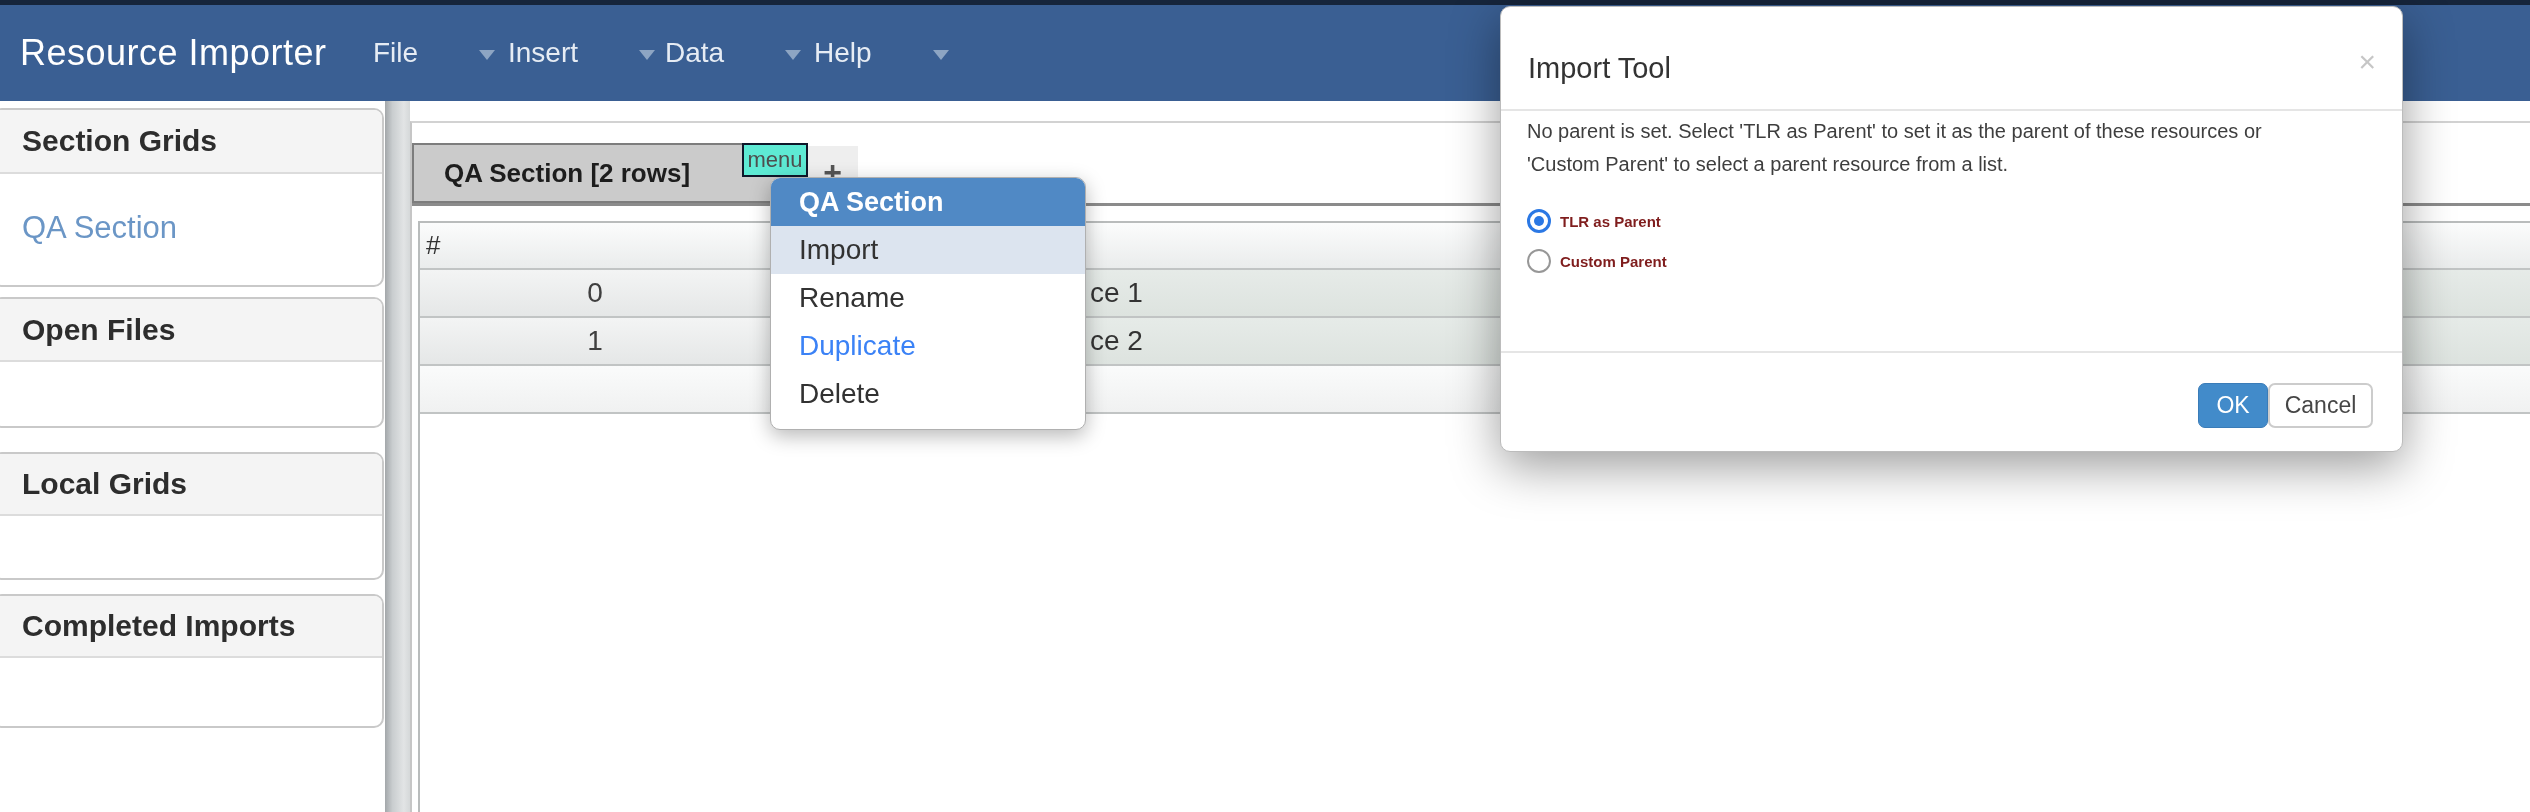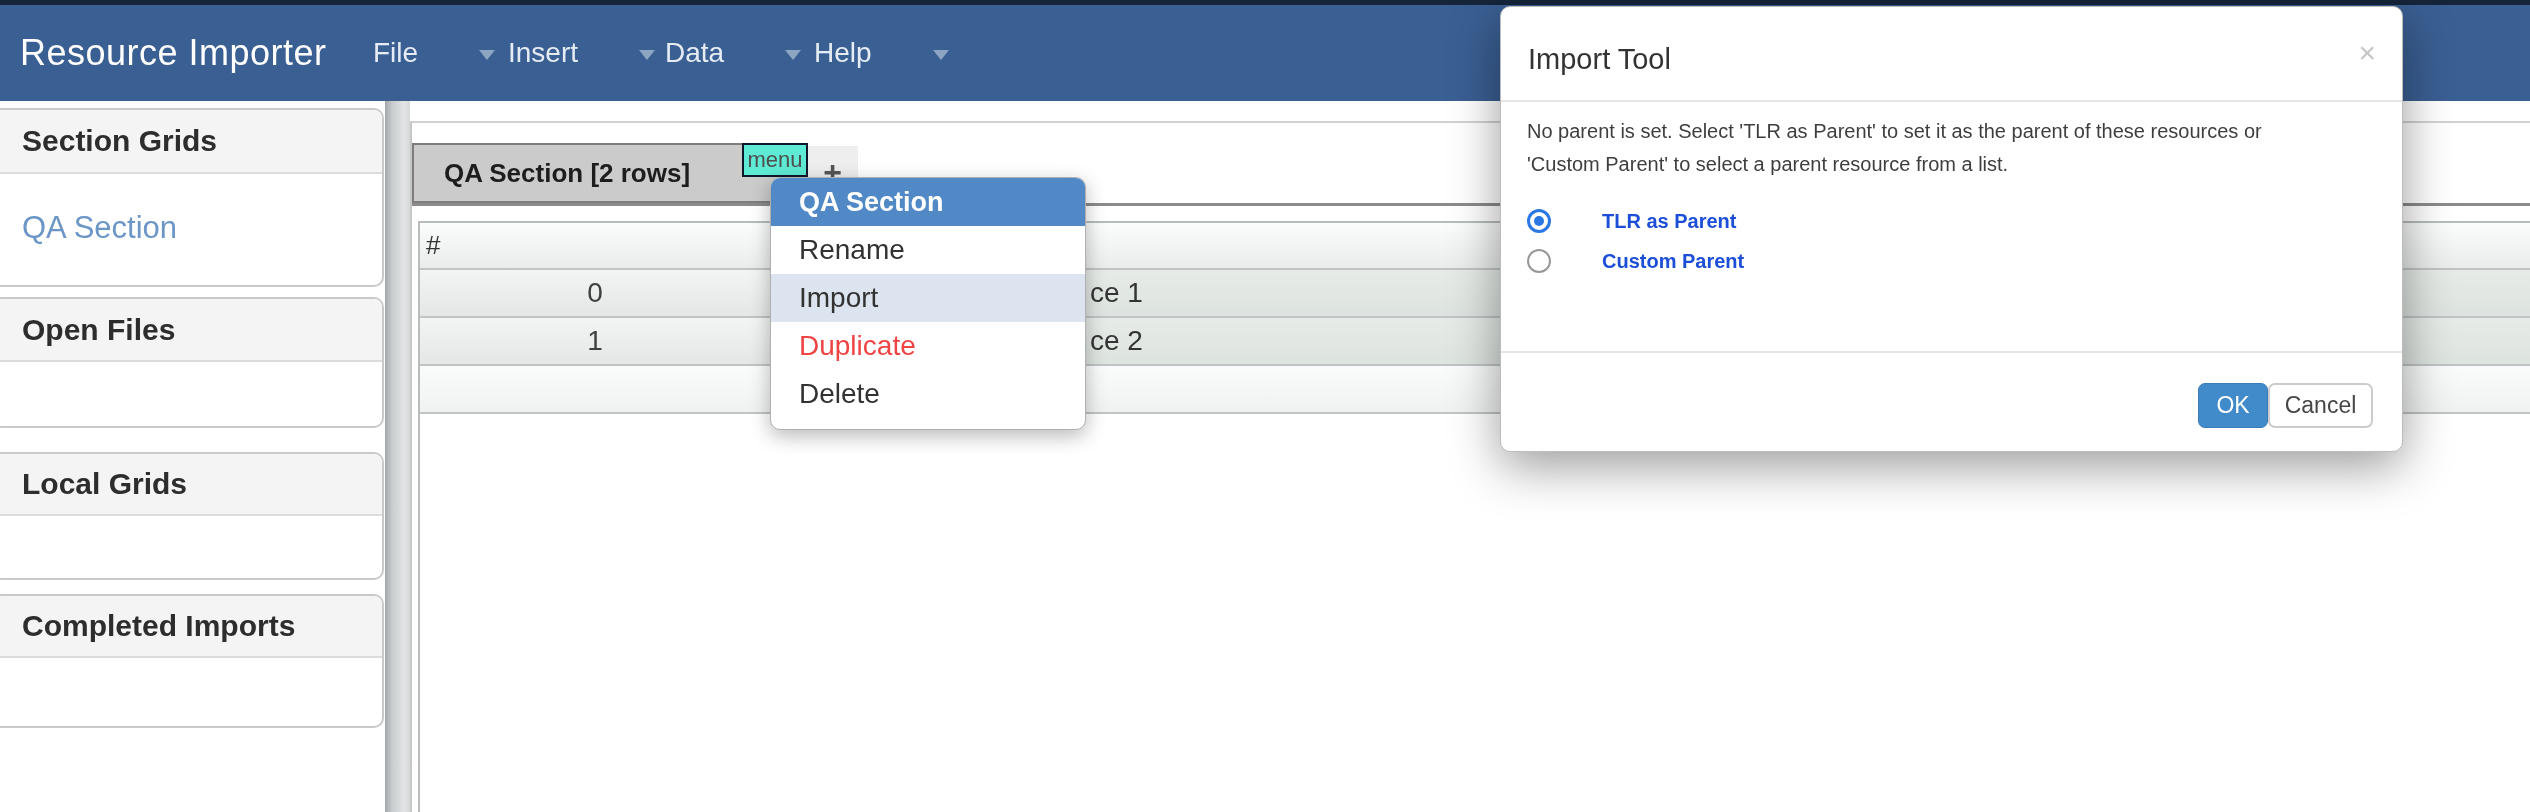--- a/index.html
+++ b/index.html
@@ -61,41 +61,41 @@
 
   
   .ctxmenu { position:absolute; left:770px; top:177px; width:316px; z-index:10;
              background:#ffffff; border:1px solid #b0b0b0; border-radius:10px;
              box-shadow:0 6px 20px rgba(0,0,0,0.28); overflow:hidden; padding-bottom:11px; }
   .ctx-header { height:48px; background:#5089c5; color:#ffffff; font-weight:bold; font-size:27px;
                 display:flex; align-items:center; padding-left:28px; }
   .ctx-item { height:48px; display:flex; align-items:center; padding-left:28px;
               font-size:28px; color:#323232; cursor:default; }
   .ctx-item.hl { background:#dce4ef; }
-  .ctx-item.dis { color:#ef4444; }
+  .ctx-item.dis { color:#3b82f6; }
 
   
   .dialog { position:absolute; left:1500px; top:6px; width:903px; height:446px; z-index:20;
             background:#ffffff; border:1px solid #bcbcbc; border-radius:10px;
             box-shadow:0 14px 50px rgba(0,0,0,0.40); }
-  .dlg-header { position:absolute; left:0; top:3px; width:100%; height:92px;
+  .dlg-header { position:absolute; left:0; top:12px; width:100%; height:92px;
                 border-bottom:2px solid #e5e5e5; }
   .dlg-title { position:absolute; left:27px; top:33px; font-size:29px; color:#333333; }
   .dlg-close { position:absolute; right:26px; top:28px; font-size:30px; color:#c6c6c6;
                line-height:30px; cursor:default; }
   .dlg-body { position:absolute; left:26px; top:108px; width:845px;
               font-size:20px; line-height:33px; color:#3e3e3e; }
   .radio-row { position:absolute; left:26px; height:26px; display:flex; align-items:center; }
   .radio { width:24px; height:24px; border-radius:50%; background:#ffffff; margin-right:9px;
            position:relative; }
   .radio.sel { border:3px solid #2b78e4; }
   .radio.sel::after { content:""; position:absolute; left:4px; top:4px; width:10px; height:10px;
                       border-radius:50%; background:#2b78e4; }
   .radio.unsel { border:2px solid #979797; }
-  .radio-label { font-size:20px; font-weight:bold; color:#1d4ed8;margin-left:42px; }
+  .radio-label { font-size:15px; font-weight:bold; color:#7f1d1d; }
   .dlg-footline { position:absolute; left:0; top:344px; width:100%; height:2px; background:#e5e5e5; }
   .btn-ok { position:absolute; left:697px; top:376px; width:70px; height:45px;
             background:#428bca; border:1px solid #3a7cb8; border-radius:7px;
             color:#ffffff; font-size:23px; display:flex; align-items:center; justify-content:center; }
   .btn-cancel { position:absolute; left:767px; top:376px; width:105px; height:45px;
             background:#ffffff; border:2px solid #cccccc; border-radius:7px;
             color:#464646; font-size:23px; display:flex; align-items:center; justify-content:center;text-align:center; }
 </style>
 </head>
 <body>
@@ -179,22 +179,22 @@
 
   <div class="plus-btn">+</div>
   <div class="menu-btn">
     <span>menu</span>
   </div>
 
   <div class="ctxmenu">
     <div class="ctx-header">
       <span>QA Section</span>
     </div>
+    <div class="ctx-item hl">Import</div>
     <div class="ctx-item">Rename</div>
-    <div class="ctx-item hl">Import</div>
     <div class="ctx-item dis">Duplicate</div>
     <div class="ctx-item">Delete</div>
   </div>
 
   <div class="dialog">
     <div class="dlg-header">
       <div class="dlg-title">Import Tool</div>
       <div class="dlg-close">×</div>
     </div>
     <div class="dlg-body">

